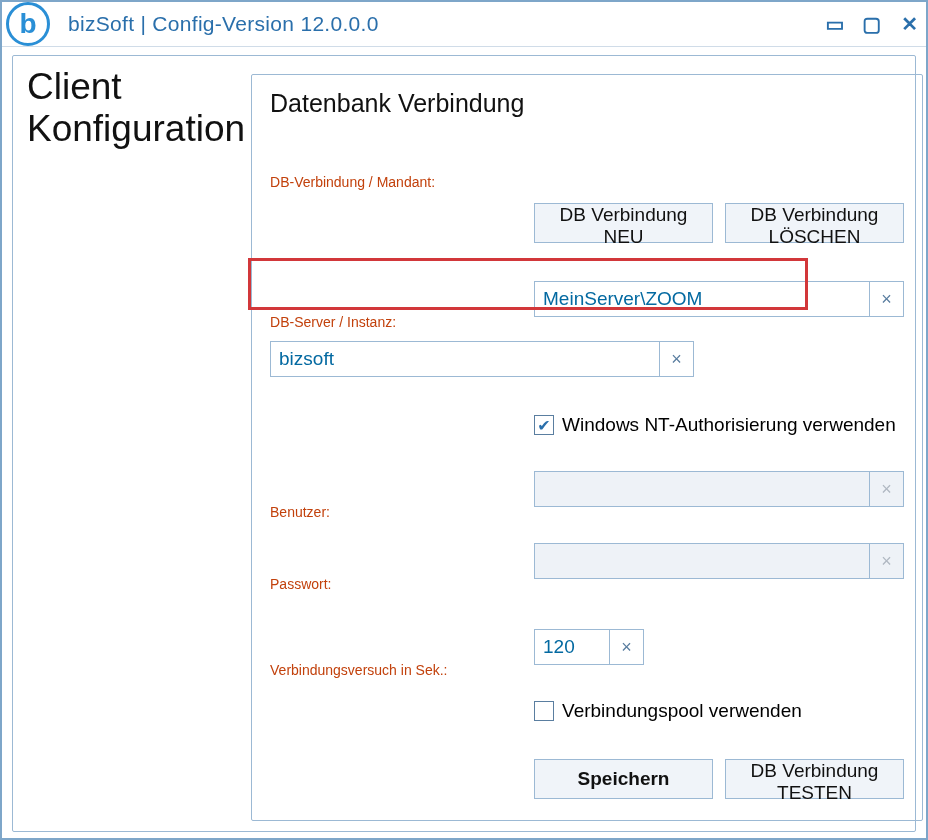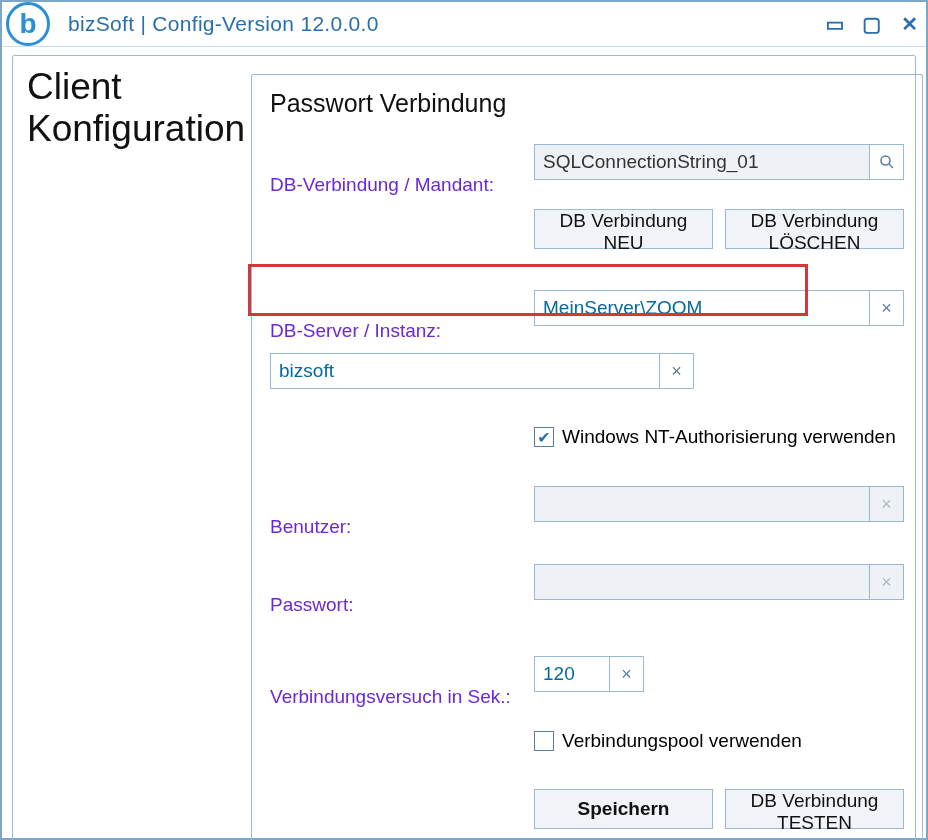--- a/index.html
+++ b/index.html
@@ -72,22 +72,22 @@
     margin-bottom: 8px;
   }
   .row {
     display: flex;
     align-items: center;
     margin-top: 10px;
     min-height: 38px;
   }
   .label-col {
     width: 264px;
-    font-size: 19px;
-    color: #6d28d9;
+    font-size: 14px;
+    color: #c2410c;
     flex-shrink: 0;
     margin-top: 46px;
   }
   .field-col {
     flex: 1;
     display: flex;
     gap: 12px;
   }
   .textbox-wrap {
     display: flex;
@@ -175,35 +175,24 @@
       <span class="win-btn" style="letter-spacing:-2px;">▭</span>
       <span class="win-btn">▢</span>
       <span class="win-btn">✕</span>
     </div>
   </div>
 
   <div class="content-outer">
     <div class="page-title">Client Konfiguration</div>
 
     <div class="groupbox rel">
-      <div class="group-title">Passwort Verbindung</div>
+      <div class="group-title">Datenbank Verbindung</div>
 
       <div class="row">
         <div class="label-col">DB-Verbindung / Mandant:</div>
-        <div class="field-col">
-          <div class="textbox-wrap" style="flex:1;">
-            <input class="textbox readonly" readonly="" value="SQLConnectionString_01" style="">
-            <div class="iconbtn">
-              <svg width="16" height="16" viewBox="0 0 16 16">
-                  <circle cx="6.5" cy="6.5" r="4.5" fill="none" stroke="#5a7ea0" stroke-width="1.5"></circle>
-                  <line x1="10" y1="10" x2="14" y2="14" stroke="#5a7ea0" stroke-width="1.5"></line>
-                </svg>
-            </div>
-          </div>
-        </div>
       </div>
 
       <div class="row">
         <div class="label-col"></div>
         <div class="field-col">
           <button class="btn" style="flex:1;">DB Verbindung NEU</button>
           <button class="btn" style="flex:1;">DB Verbindung LÖSCHEN</button>
         </div>
       </div>
 

